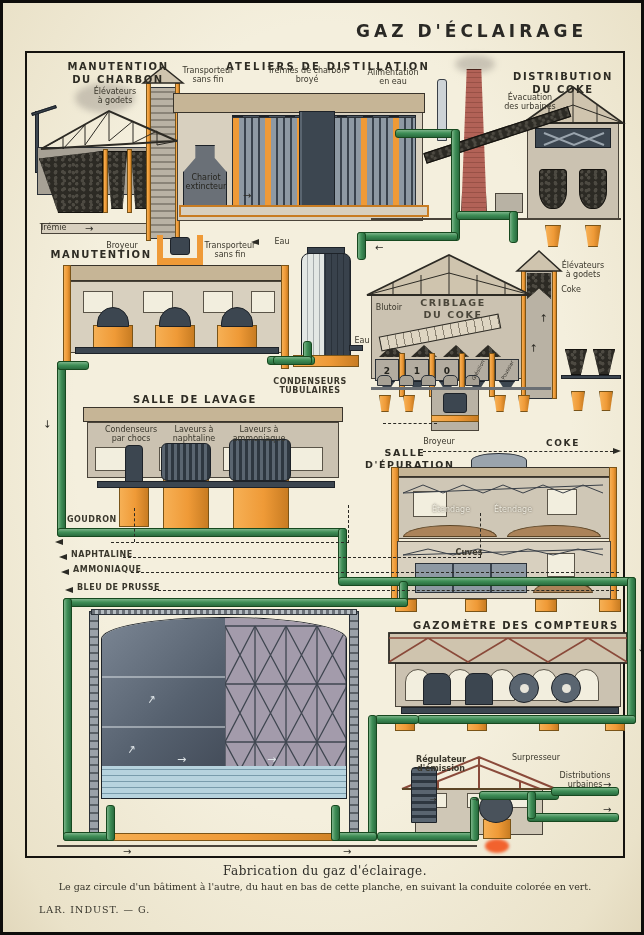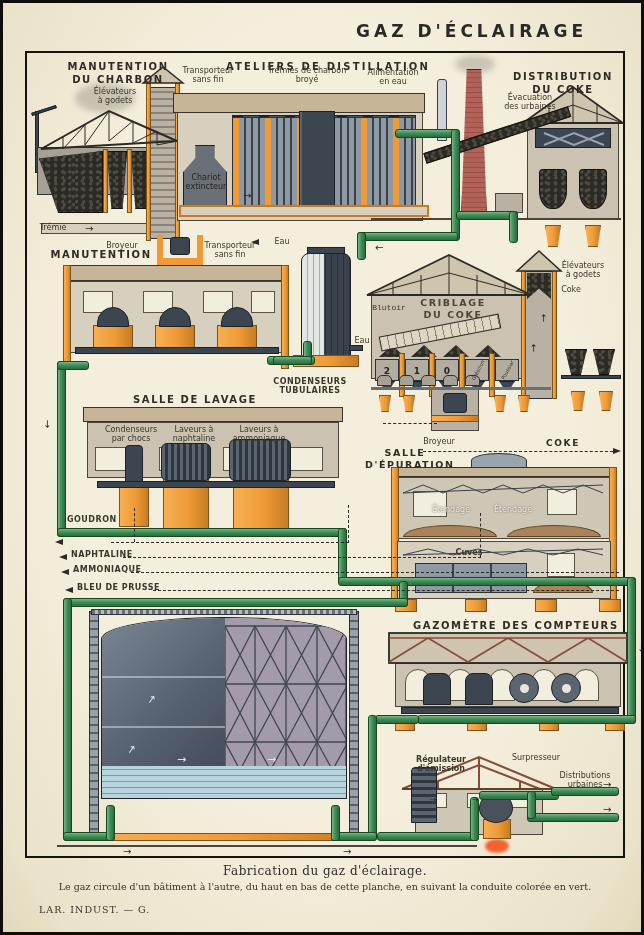--- a/index.html
+++ b/index.html
@@ -208,21 +208,21 @@
 
     <svg class="svgabs" style="left:336px;top:196px;" width="172" height="48">
       <polygon points="4,46 86,6 168,46" fill="#cfc4ae" stroke="#2c2a24" stroke-width="1.8"></polygon>
       <path d="M4,46 L86,24 L168,46 M30,34 L30,46 M58,26 L58,46 M86,6 L86,46 M114,26 L114,46 M142,34 L142,46" fill="none" stroke="#2c2a24" stroke-width="1"></path>
     </svg>
     <div class="bld wall" style="left:344px;top:242px;width:152px;height:84px;"></div>
     <div class="sec" style="left:366px;top:244px;width:120px;font-size:9.5px;color:#4a463a;">
       <div>CRIBLAGE</div>
       <div>DU COKE</div>
     </div>
-    <div class="lbl" style="left:340px;top:250px;width:44px;font-family:Liberation Mono, monospace;">Blutoir</div>
+    <div class="lbl" style="left:340px;top:250px;width:44px;">Blutoir</div>
     <div class="bld" style="left:352px;top:272px;width:122px;height:15px;transform:rotate(-11deg);background:repeating-linear-gradient(90deg,#ded5c2 0 7px,#8a8272 7px 8px),repeating-linear-gradient(0deg,transparent 0 4px,rgba(90,80,60,.5) 4px 5px);border:1.2px solid #2c2a24;z-index:10;"></div>
     <div class="bld coal" style="left:352px;top:292px;width:26px;height:12px;clip-path:polygon(50% 0,100% 100%,0 100%);border:none;"></div>
     <div class="bld coal" style="left:384px;top:292px;width:26px;height:12px;clip-path:polygon(50% 0,100% 100%,0 100%);border:none;"></div>
     <div class="bld coal" style="left:416px;top:292px;width:26px;height:12px;clip-path:polygon(50% 0,100% 100%,0 100%);border:none;"></div>
     <div class="bld coal" style="left:448px;top:292px;width:26px;height:12px;clip-path:polygon(50% 0,100% 100%,0 100%);border:none;"></div>
 
     <div class="bld gray" style="left:348px;top:306px;width:24px;height:22px;background:#b3aca0;text-align:center;font-size:9px;font-weight:bold;color:#26251f;line-height:22px;">2</div>
     <div class="bld gray" style="left:378px;top:306px;width:24px;height:22px;background:#b3aca0;text-align:center;font-size:9px;font-weight:bold;color:#26251f;line-height:22px;">1</div>
     <div class="bld gray" style="left:408px;top:306px;width:24px;height:22px;background:#b3aca0;text-align:center;font-size:9px;font-weight:bold;color:#26251f;line-height:22px;">0</div>
     <div class="bld gray" style="left:438px;top:306px;width:24px;height:22px;background:#b3aca0;"></div>

